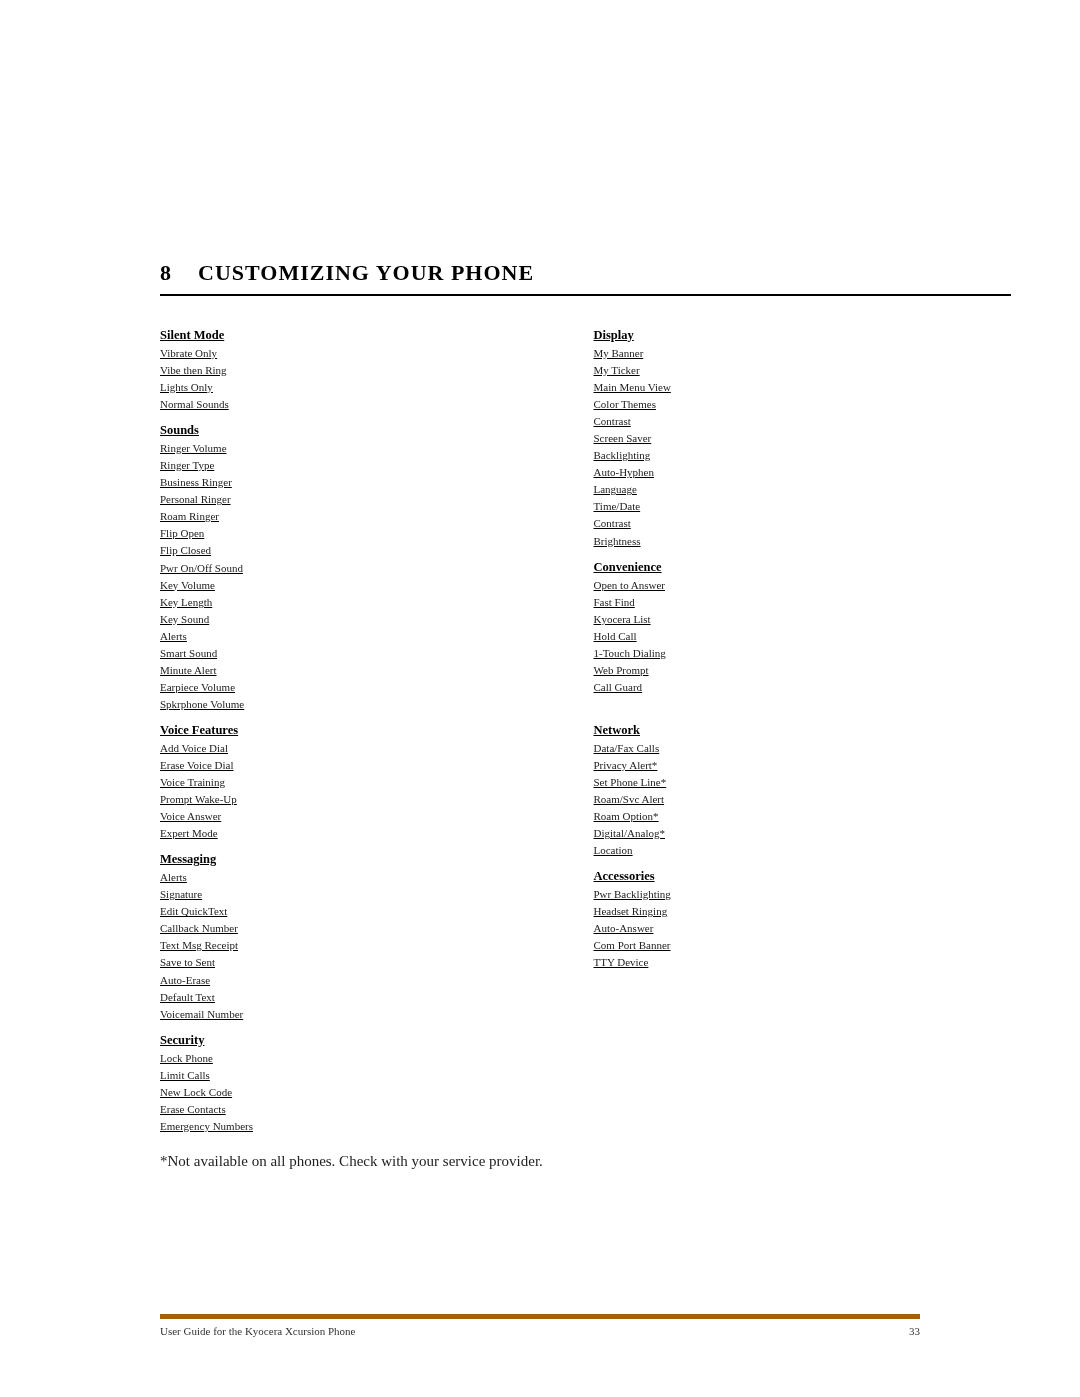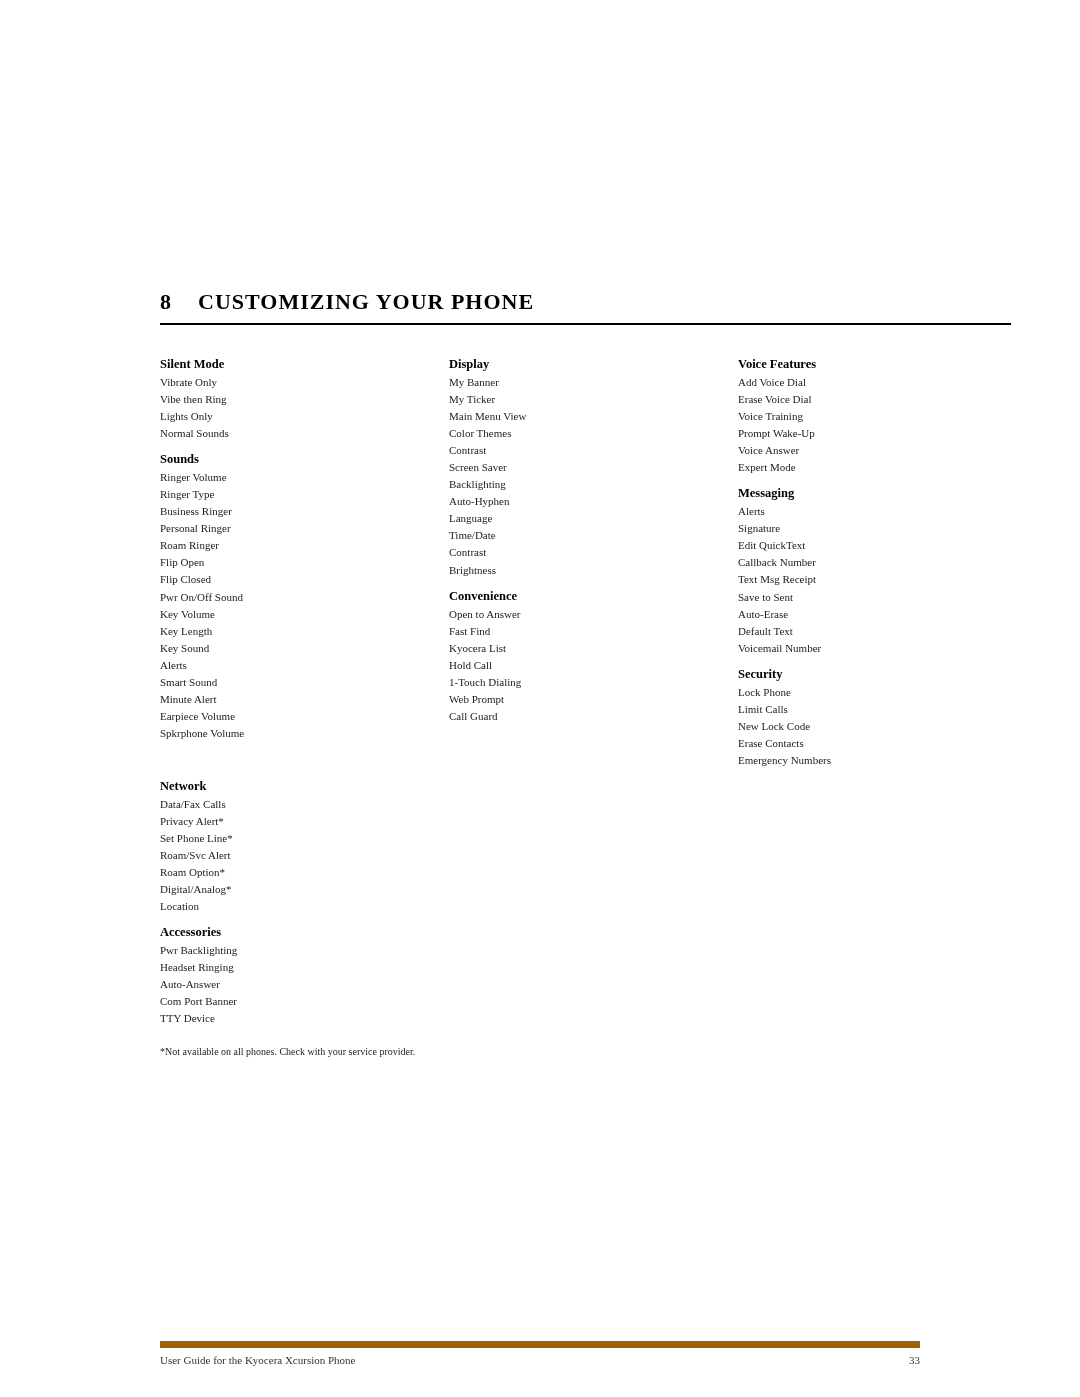--- a/index.html
+++ b/index.html
@@ -16,21 +16,20 @@
     .page-container {
       width: 1080px;
       min-height: 1397px;
       background: #fff;
       padding: 0;
       position: relative;
     }
 
     .content-area {
       padding: 260px 69px 80px 160px;
-      margin-top: 29px;
     }
 
     .chapter-heading {
       font-size: 22px;
       font-weight: normal;
       letter-spacing: 1px;
       text-transform: uppercase;
       border-bottom: 2px solid #000;
       padding-bottom: 8px;
       margin-bottom: 22px;
@@ -50,23 +49,24 @@
       font-size: 12.5px;
       margin-bottom: 16px;
     }
 
     .intro-text .bold-word {
       font-weight: bold;
     }
 
     .menu-grid {
       display: grid;
-      grid-template-columns: repeat(3, 1fr);
+      grid-template-columns: repeat(2, 1fr);
       gap: 0 16px;
       margin-top: 4px;
+      text-decoration: underline;
     }
 
     .menu-column {
       display: flex;
       flex-direction: column;
     }
 
     .menu-section-title {
       font-weight: bold;
       font-size: 12.5px;
@@ -74,31 +74,31 @@
       margin-bottom: 2px;
     }
 
     .menu-item {
       font-size: 11px;
       line-height: 1.55;
       color: #222;
     }
 
     .footnote {
-      font-size: 10px;
+      font-size: 15px;
       margin-top: 18px;
       color: #222;
     }
 
     .footer-bar {
       position: absolute;
       bottom: 60px;
       left: 160px;
       right: 160px;
-      border-top: 7px solid #a16207;
+      border-top: 5px solid #a16207;
       padding-top: 6px;
       display: flex;
       justify-content: space-between;
       font-size: 11px;
       color: #333;
     }
   </style>
 </head>
 <body>
 

